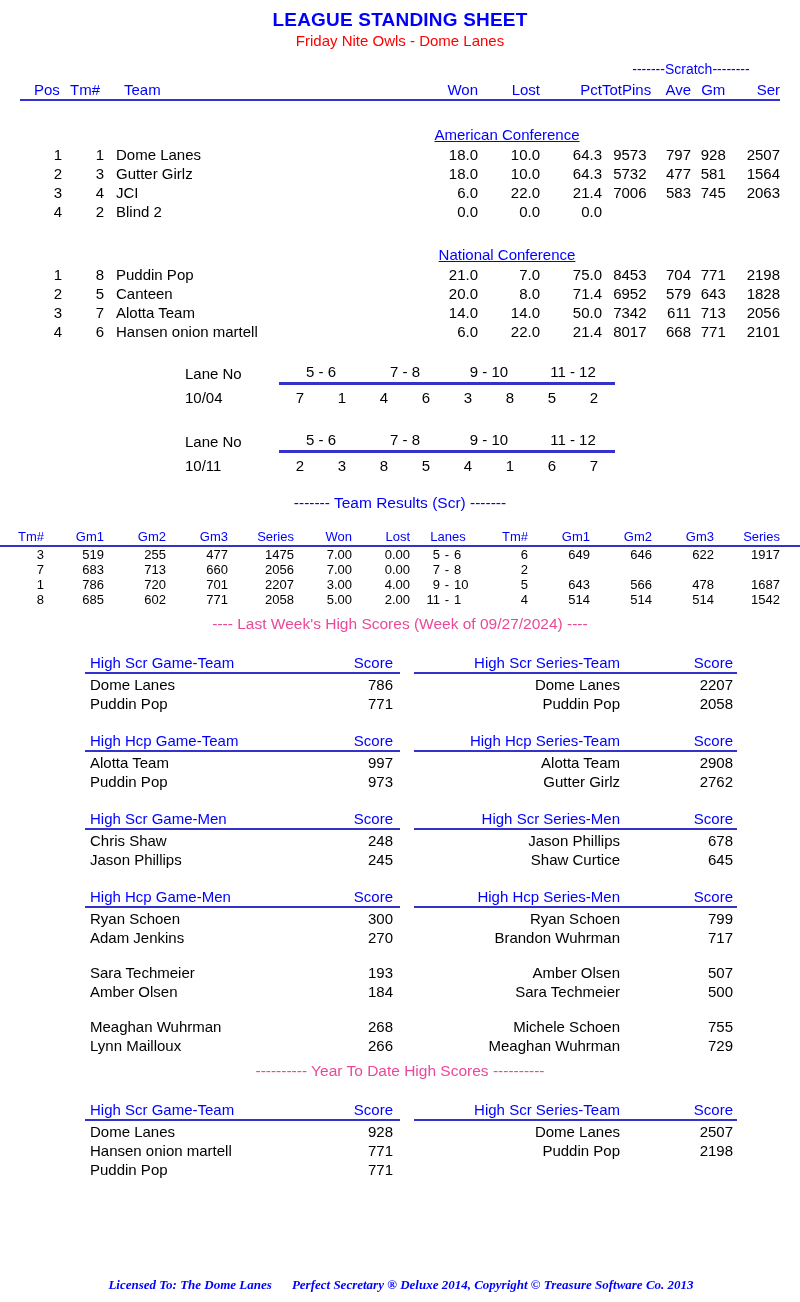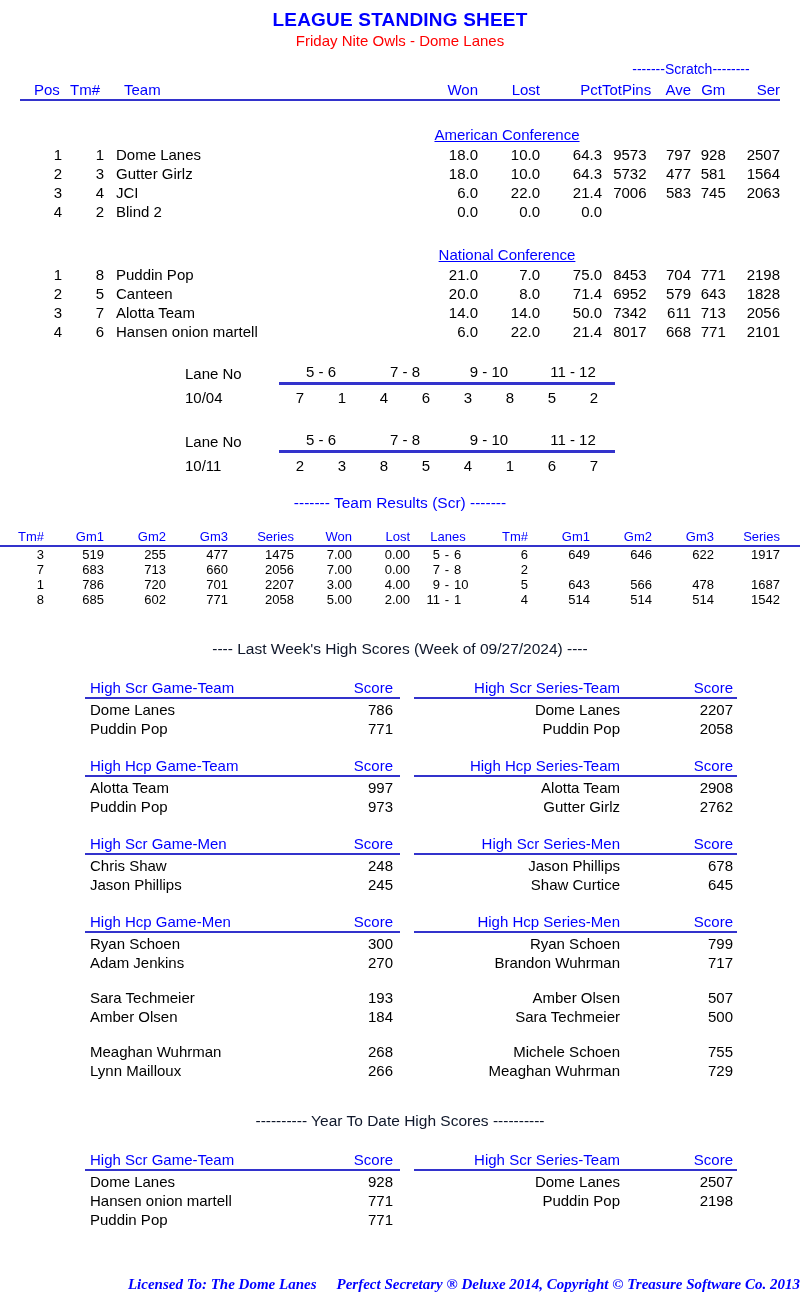--- a/index.html
+++ b/index.html
@@ -149,23 +149,23 @@
   .r-serb { width: 66px; }
   .r-wonb { width: 56px; }
   .results .hdr .r-lan { text-align: center; }
   .lanes-cell span.a { display:inline-block; width: 24px; text-align: right; }
   .lanes-cell span.d { display:inline-block; width: 14px; text-align: center; }
   .lanes-cell span.b { display:inline-block; width: 26px; text-align: left; }
 
   
   .hs-banner {
     text-align: center;
-    color: #0f172a;
+    color: #ec4899;
     font-size: 15.5px;
-    margin-top: 33px;
+    margin-top: 8px;
   }
   .hs-grid {
     width: 630px;
     margin: 0 auto;
   }
   .hs-block { margin-top: 16px; }
   .hs-block.first { margin-top: 17px; }
   .hs-table {
     width: 630px;
     table-layout: fixed;
@@ -185,26 +185,26 @@
   .hs-h .hs-gap { border-bottom: none; }
   .hs-name2 { width: 200px; text-align: right; padding-left: 6px; }
   .hs-score2{ width: 113px; text-align: right; padding-right: 4px; }
 
   
   .footer {
     position: absolute;
     left: 2px;
     right: 0;
     bottom: 9px;
-    text-align: right;
+    text-align: center;
     color: #0000ff;
     font-family: "Liberation Serif", serif;
     font-style: italic;
     font-weight: bold;
-    font-size: 15px;
+    font-size: 13px;
   }
   .footer .seg { display: inline-block; }
   .footer .seg2 { margin-left: 20px; }
 </style>
 </head>
 <body>
 
 <div class="title-block">
   <div class="doc-title">LEAGUE STANDING SHEET</div>
   <div class="doc-league">Friday Nite Owls - Dome Lanes</div>

